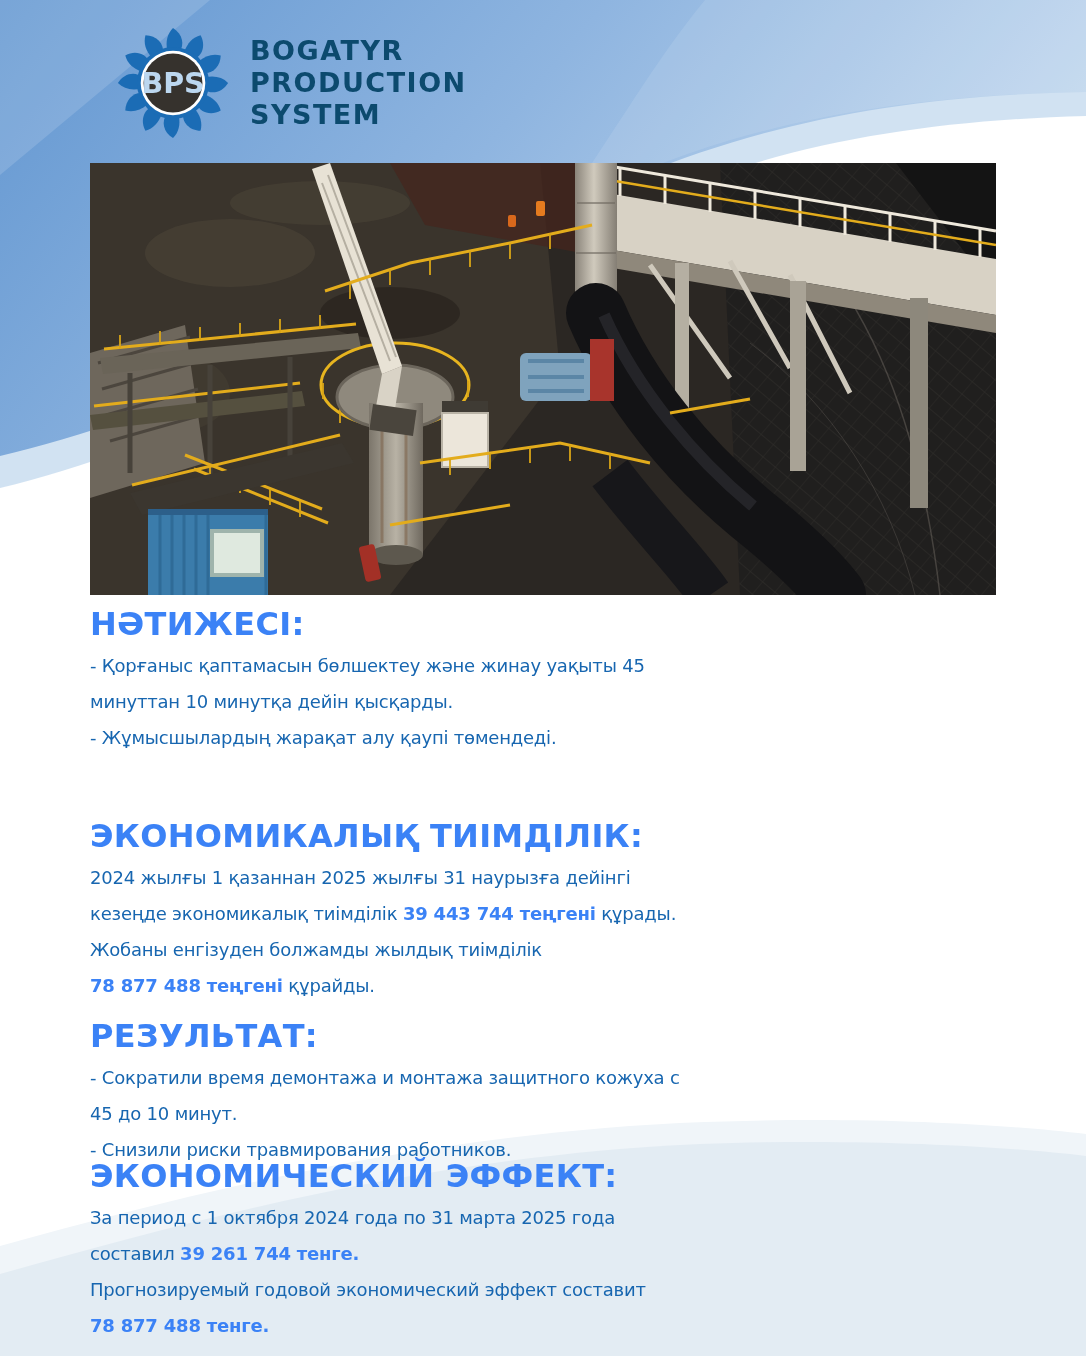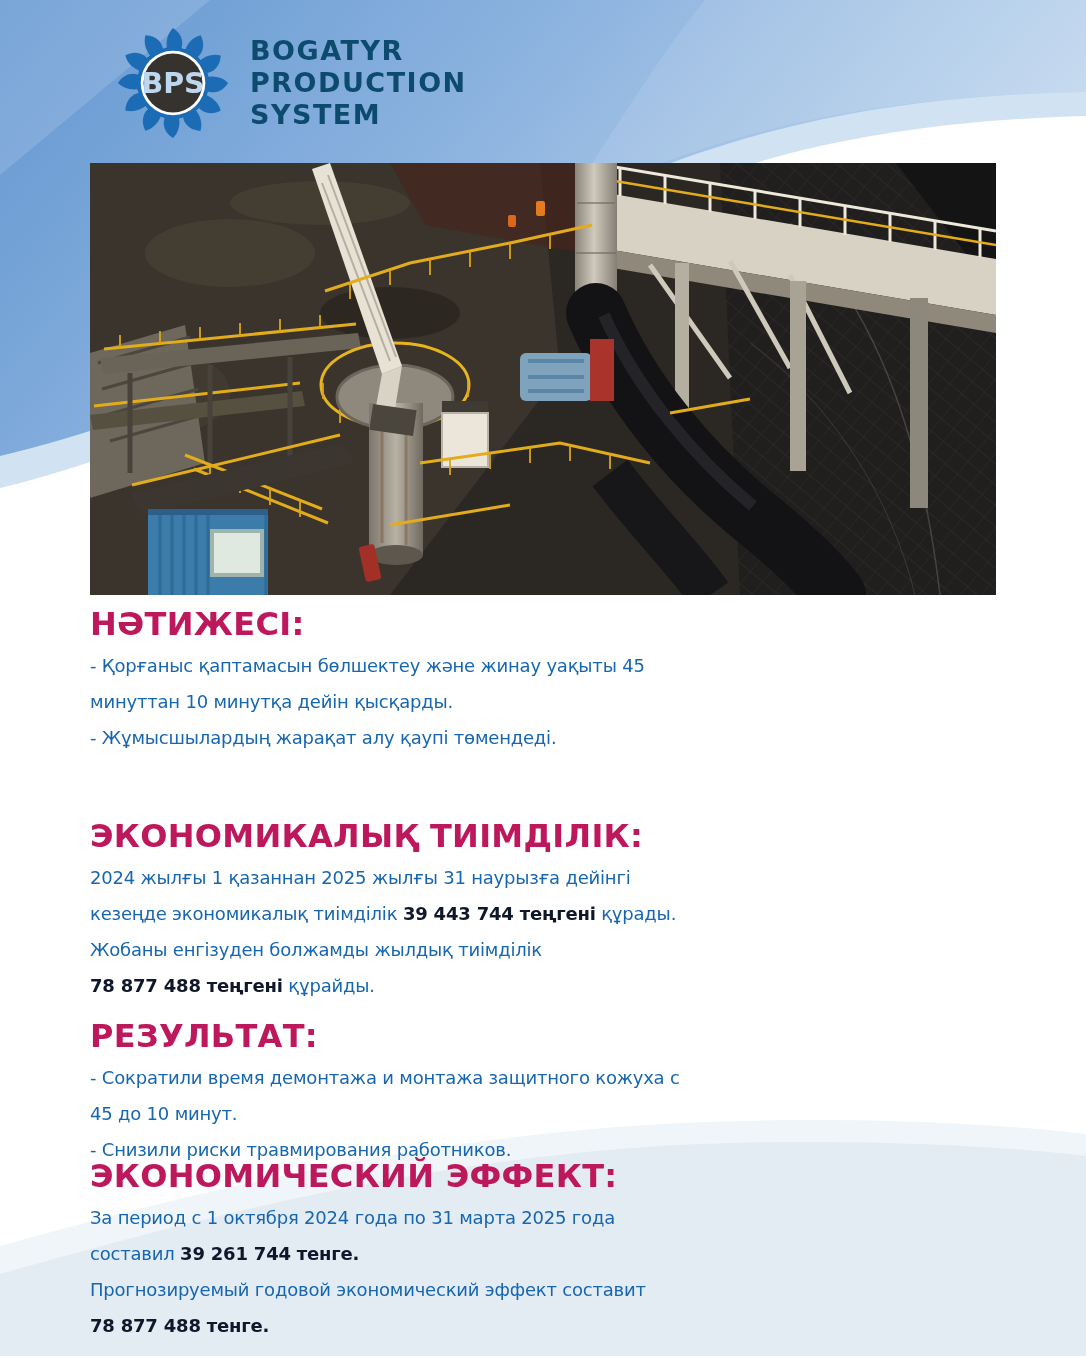--- a/index.html
+++ b/index.html
@@ -9,23 +9,23 @@
   }
   .bg-top,.bg-bottom{position:absolute;left:0;display:block;}
   .bg-top{top:0;}
   .bg-bottom{bottom:0;}
   .brand{position:absolute;top:26px;left:116px;display:flex;align-items:center;gap:20px;}
   .logo{width:114px;height:114px;display:block;}
   .brand-name{color:#0c4a6e;font-weight:800;font-size:27px;line-height:32px;letter-spacing:1.5px;}
   .photo{position:absolute;left:90px;top:163px;width:906px;height:432px;margin:0;}
   .photo svg{display:block;width:100%;height:100%;}
   .sec{position:absolute;left:90px;width:950px;}
-  .sec h2{margin:0 0 4px 0;font-size:32px;line-height:40px;font-weight:800;color:#be185d;letter-spacing:.3px;}
+  .sec h2{margin:0 0 4px 0;font-size:32px;line-height:40px;font-weight:800;color:#3b82f6;letter-spacing:.3px;}
   .ln{margin:0;font-size:18px;line-height:36px;color:#1766b0;font-weight:500;white-space:nowrap;letter-spacing:-.2px;}
-  .em{font-weight:800;color:#0f172a;}
+  .em{font-weight:800;color:#3b82f6;}
   .s1{top:604px;} .s2{top:816px;} .s3{top:1016px;} .s4{top:1126px;margin-top:30px;}
 </style>
 </head>
 <body>
 
 <div class="page">
 
   <svg class="bg-top" width="1086" height="520" viewBox="0 0 1086 520" aria-hidden="true">
     <defs>
       <linearGradient id="hg" x1="0" y1="0" x2="1" y2="0.35">

